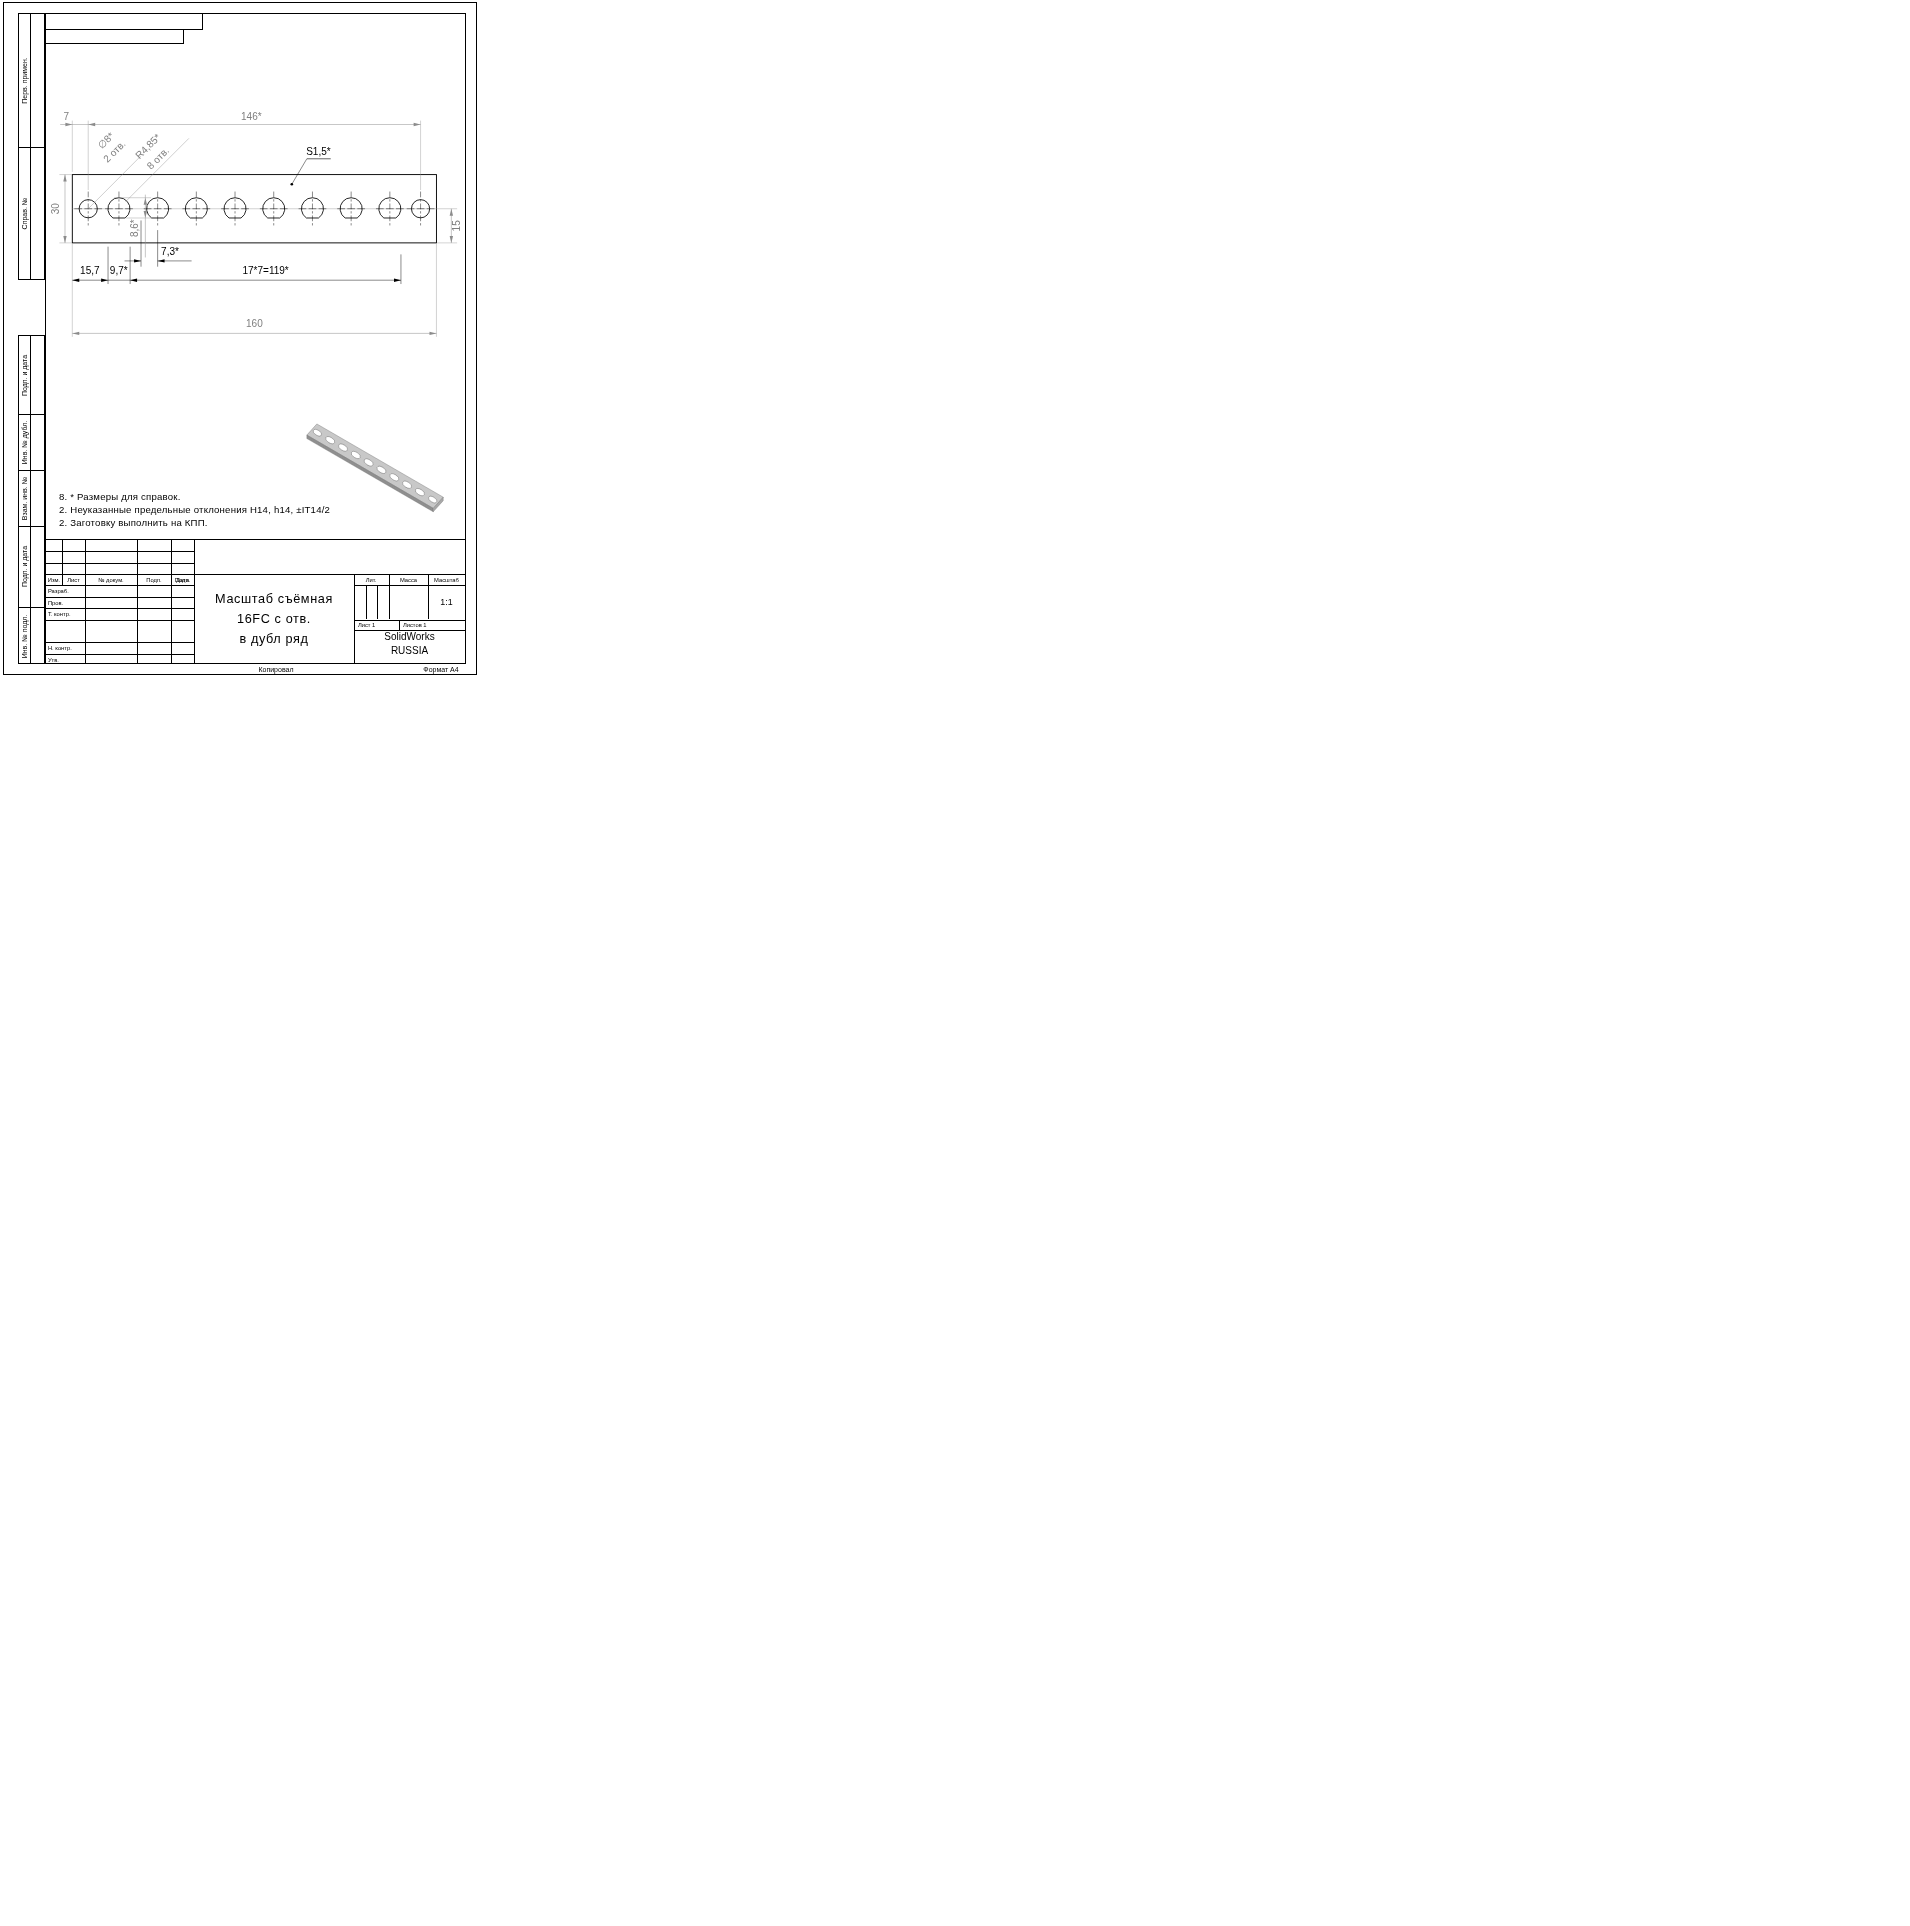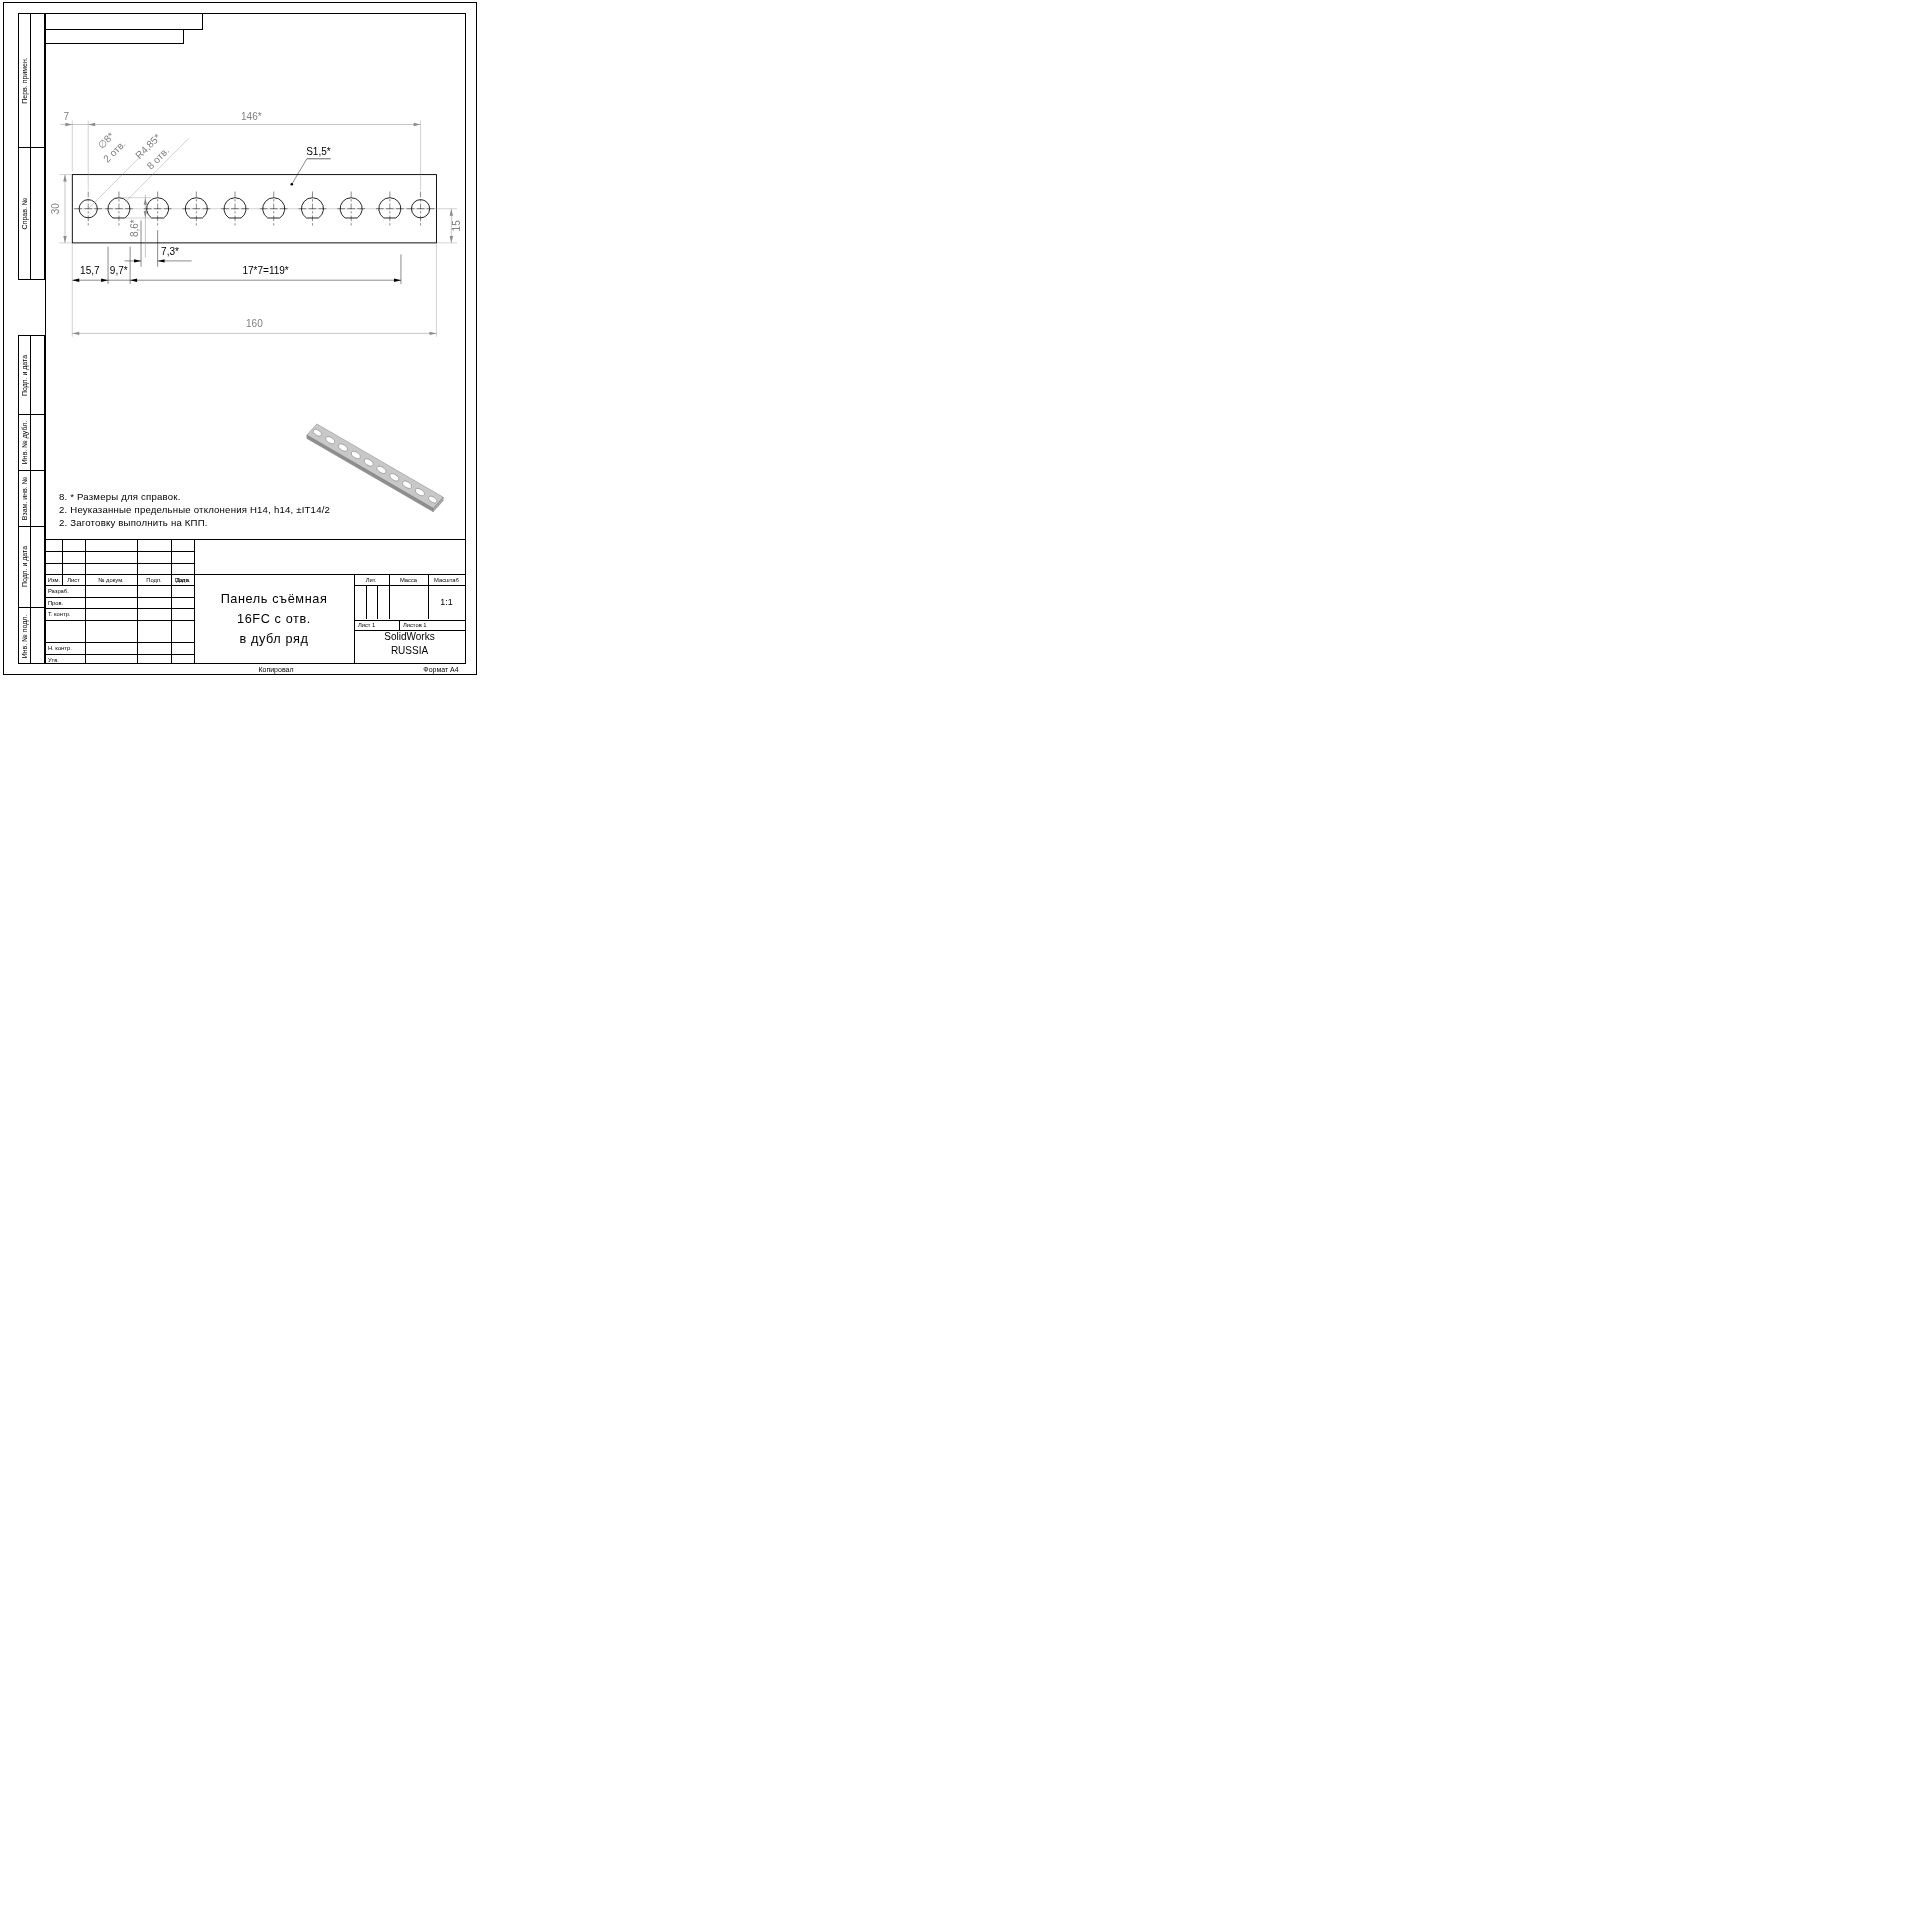--- a/index.html
+++ b/index.html
@@ -323,21 +323,21 @@
       <span>Т. контр.</span>
       </div>
     <div class="cell left" style="left:0;top:102px;width:39px;height:11.4px;">
       <span>Н. контр.</span>
       </div>
     <div class="cell left" style="left:0;top:114px;width:39px;height:11.4px;">
       <span>Утв.</span>
       </div>
 
     <div class="titlecell" style="left:148px;top:34px;width:160px;height:89px;font-size:12.7px;letter-spacing:0.6px;line-height:20px;">
-      <div>Панель съёмная</div>
+      <div>Масштаб съёмная</div>
       <div>16FC с отв.</div>
       <div>в дубл ряд</div>
     </div>
 
     <div class="cell" style="left:308px;top:34px;width:34px;height:11.4px;">
       <span>Лит.</span>
       </div>
     <div class="cell" style="left:343px;top:34px;width:39px;height:11.4px;">
       <span>Масса</span>
       </div>

